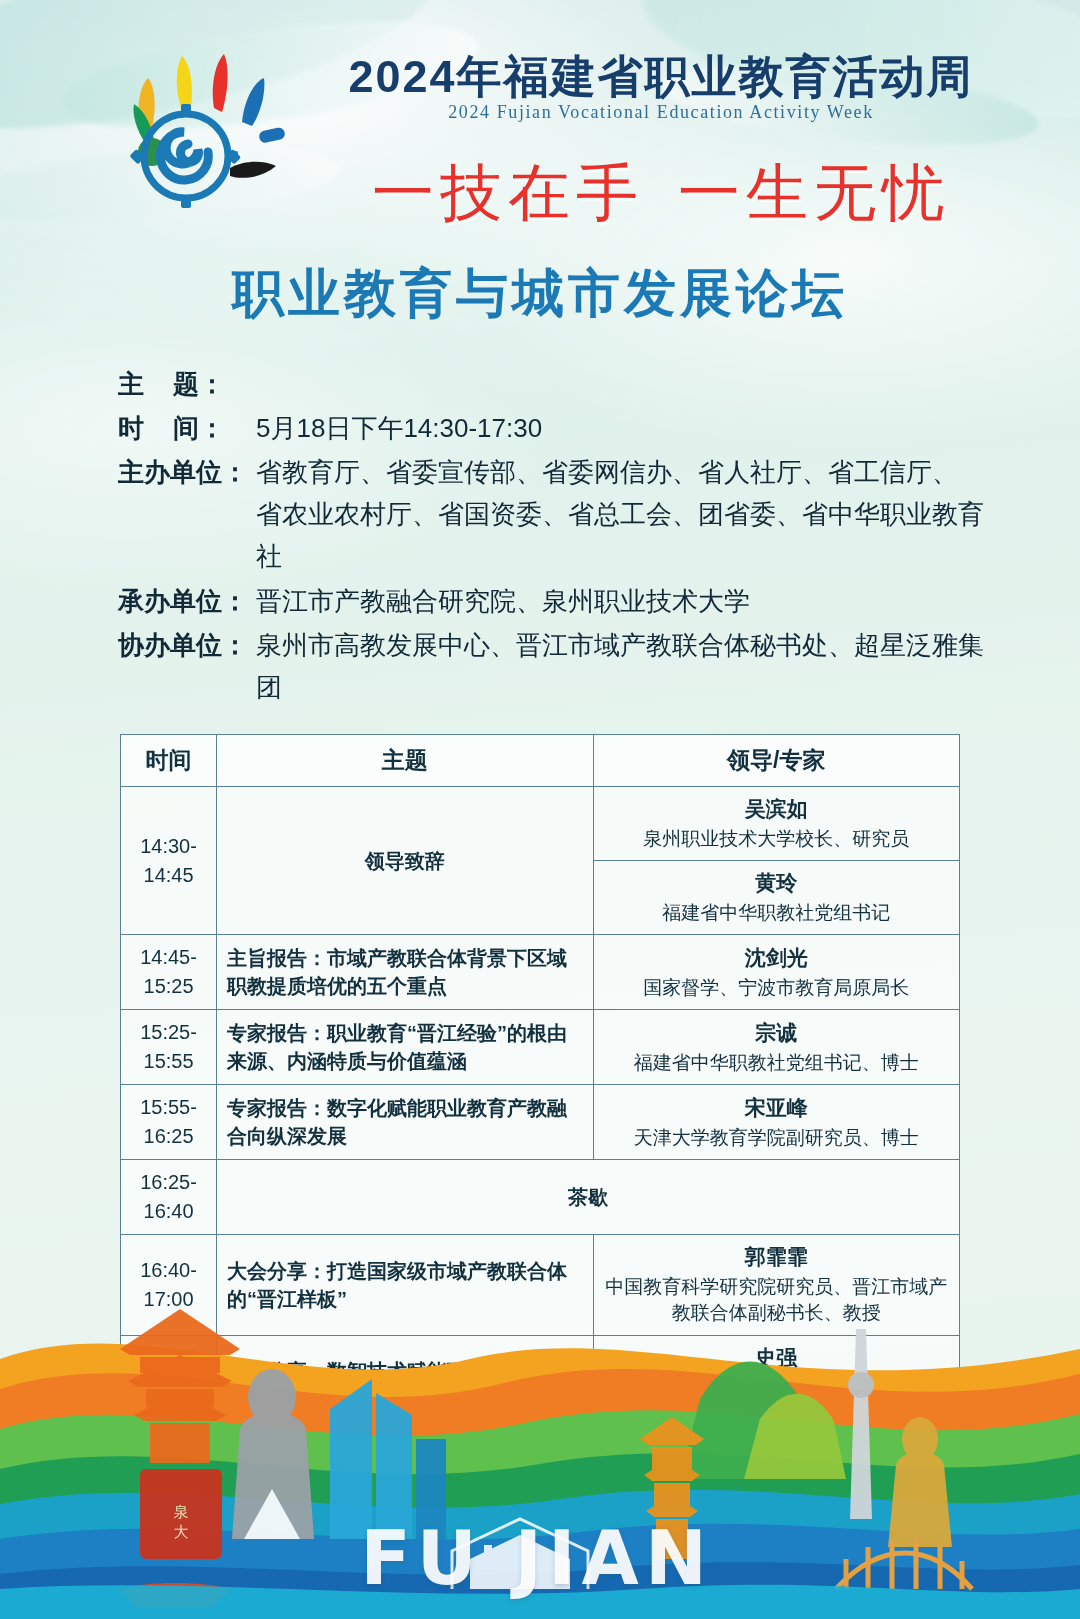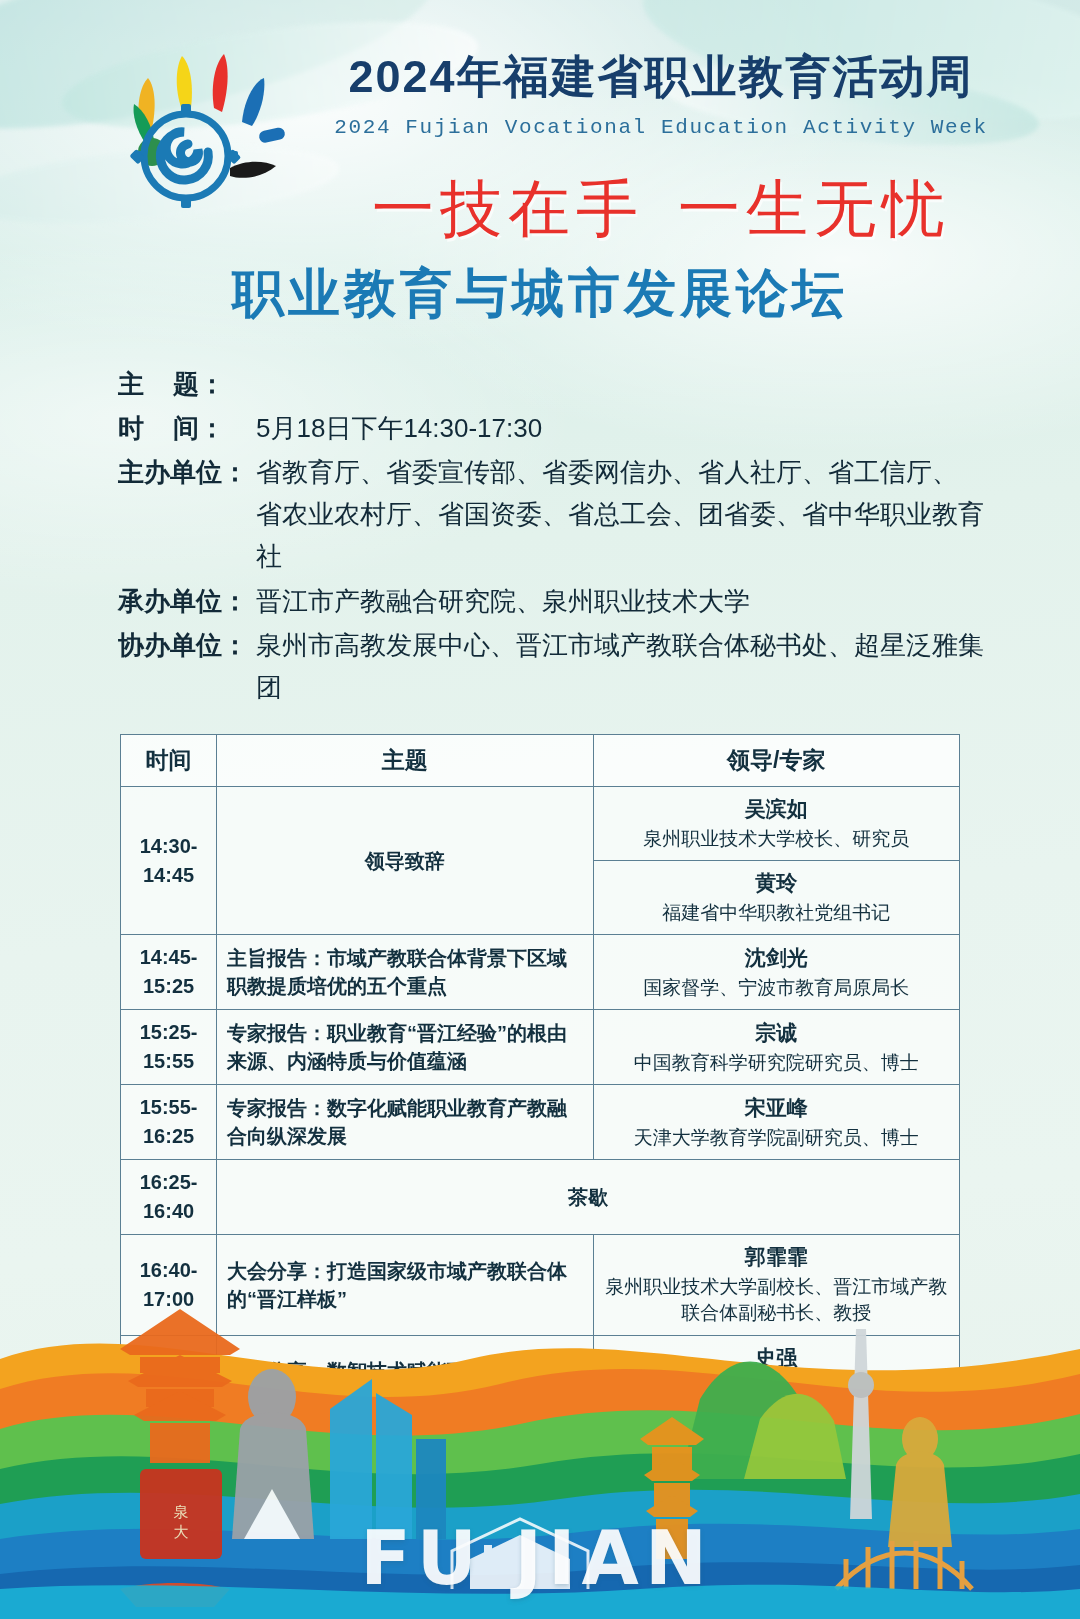--- a/index.html
+++ b/index.html
@@ -62,25 +62,25 @@
   }
   .title-cn {
     font-size: 45px;
     font-weight: bold;
     color: #173e6b;
     letter-spacing: 2px;
     line-height: 1.1;
     white-space: nowrap;
   }
   .title-en {
-    font-size: 21px;
+    font-size: 18px;
     color: #2c6f9b;
     letter-spacing: 1.6px;
-    margin-top: 14px;
-    font-family: Liberation Mono, monospace;
+    margin-top: 0;
+    font-family: Liberation Serif, serif;
     white-space: nowrap;
   }
   .slogan {
     margin-top: 28px;
     font-size: 62px;
     font-weight: normal;
     color: #e8312b;
     letter-spacing: 6px;
     text-shadow: 2px 3px 0 rgba(255,255,255,.65);
     white-space: nowrap;
@@ -148,21 +148,21 @@
     font-weight: bold;
     text-align: center;
     padding: 10px 6px;
     background: rgba(255,255,255,0.45);
   }
   .col-time { width: 96px; }
   .col-topic { width: 376px; }
   .col-person { width: 366px; }
   td.time {
     text-align: center;
-    font-weight: bold;
+    font-weight: normal;
     font-size: 21px;
     line-height: 1.45;
     white-space: pre-line;
   }
   td.topic {
     text-align: left;
     font-weight: bold;
     font-size: 21px;
     line-height: 1.4;
   }
@@ -325,21 +325,21 @@
             <span class="ptitle">国家督学、宁波市教育局原局长</span>
           </td>
         </tr>
 
         <tr>
           <td class="time">15:25-
 15:55</td>
           <td class="topic">专家报告：职业教育“晋江经验”的根由来源、内涵特质与价值蕴涵</td>
           <td class="person">
             <span class="pname">宗诚</span>
-            <span class="ptitle">中国教育科学研究院研究员、博士</span>
+            <span class="ptitle">福建省中华职教社党组书记、博士</span>
           </td>
         </tr>
 
         <tr>
           <td class="time">15:55-
 16:25</td>
           <td class="topic">专家报告：数字化赋能职业教育产教融合向纵深发展</td>
           <td class="person">
             <span class="pname">宋亚峰</span>
             <span class="ptitle">天津大学教育学院副研究员、博士</span>
@@ -351,21 +351,21 @@
 16:40</td>
           <td class="break" colspan="2">茶歇</td>
         </tr>
 
         <tr>
           <td class="time">16:40-
 17:00</td>
           <td class="topic">大会分享：打造国家级市域产教联合体的“晋江样板”</td>
           <td class="person">
             <span class="pname">郭霏霏</span>
-            <span class="ptitle">泉州职业技术大学副校长、晋江市域产教联合体副秘书长、教授</span>
+            <span class="ptitle">中国教育科学研究院研究员、晋江市域产教联合体副秘书长、教授</span>
           </td>
         </tr>
 
         <tr>
           <td class="time">17:00-
 17:20</td>
           <td class="topic">大会分享：数智技术赋能职业教育高质量发展的探索与实践</td>
           <td class="person">
             <span class="pname">史强</span>
             <span class="ptitle">超星职业教育研究院院长、中国职业技术教育学会理事、教授</span>

